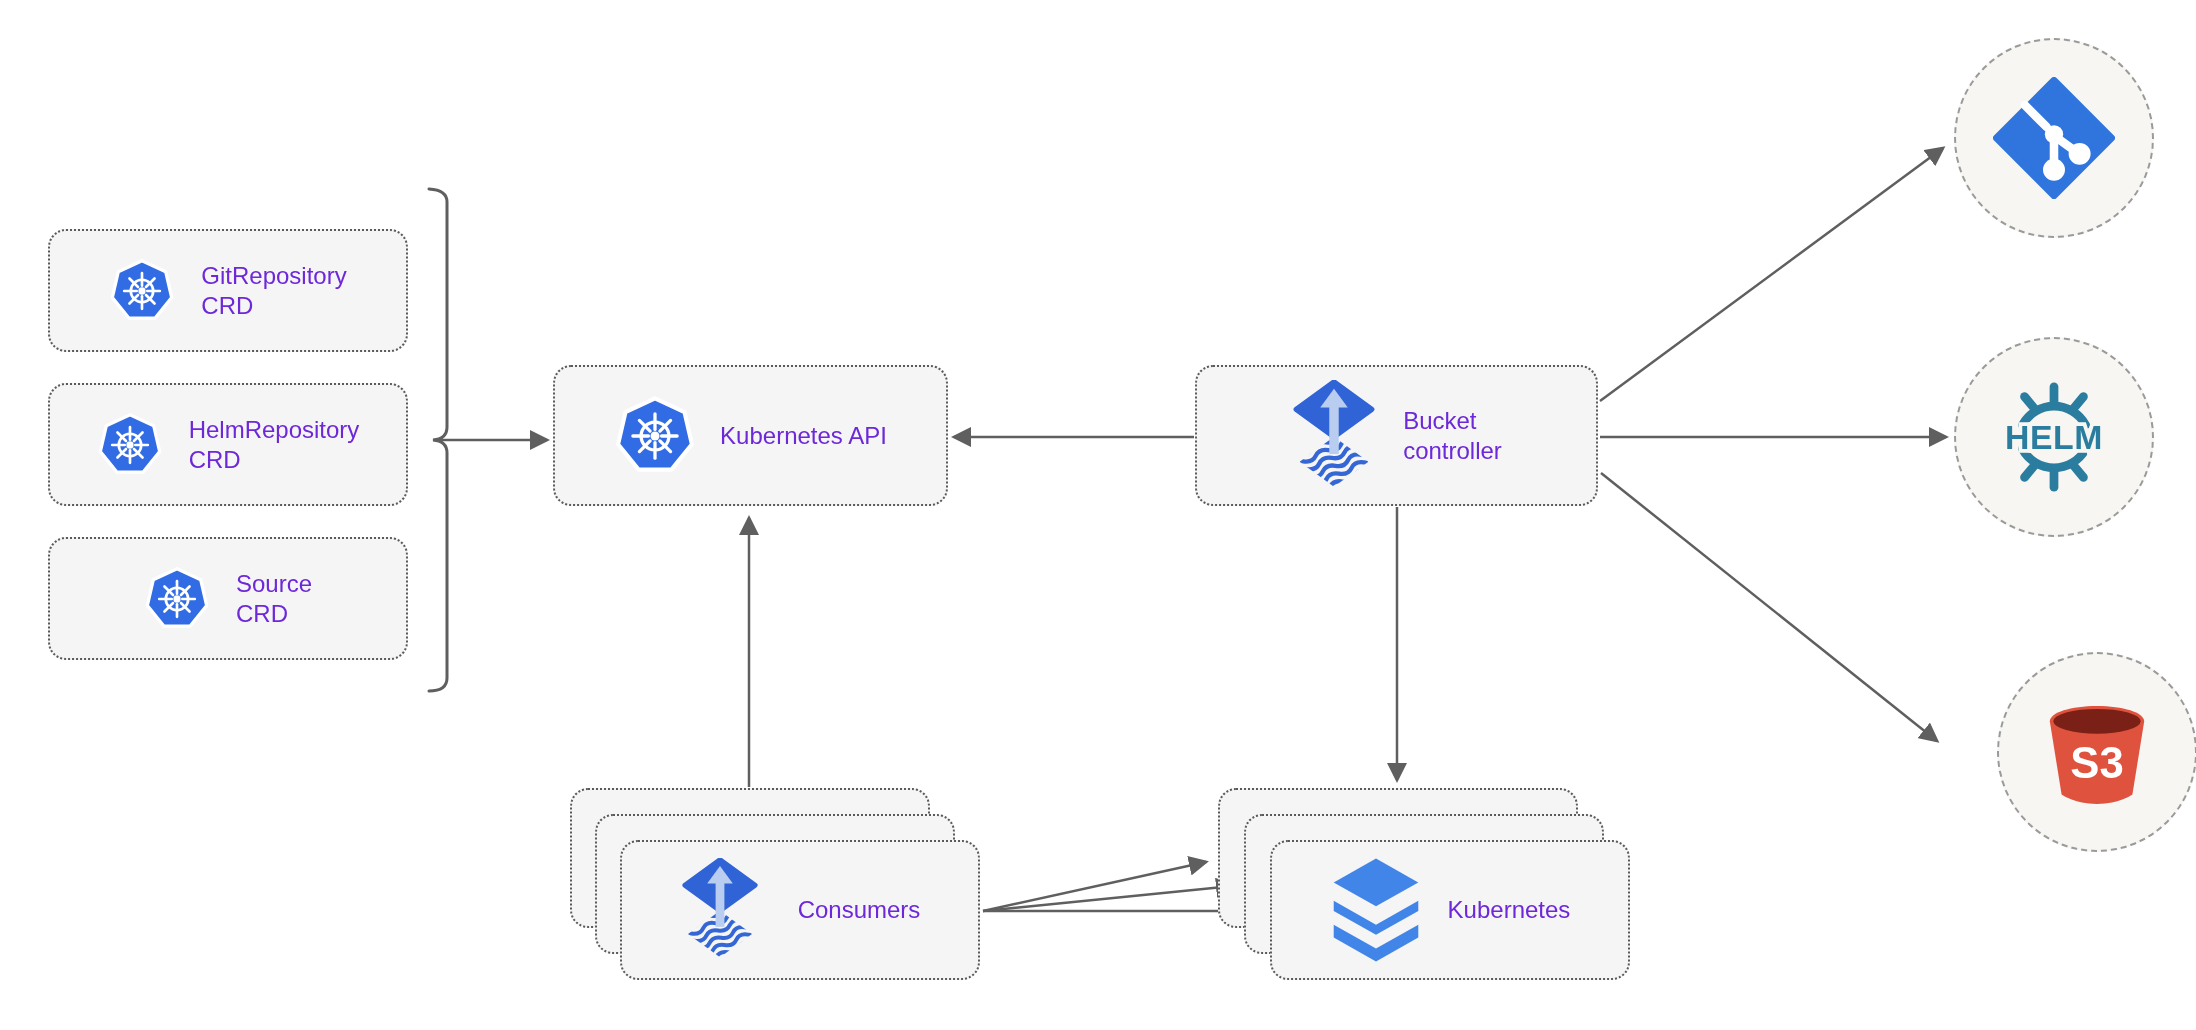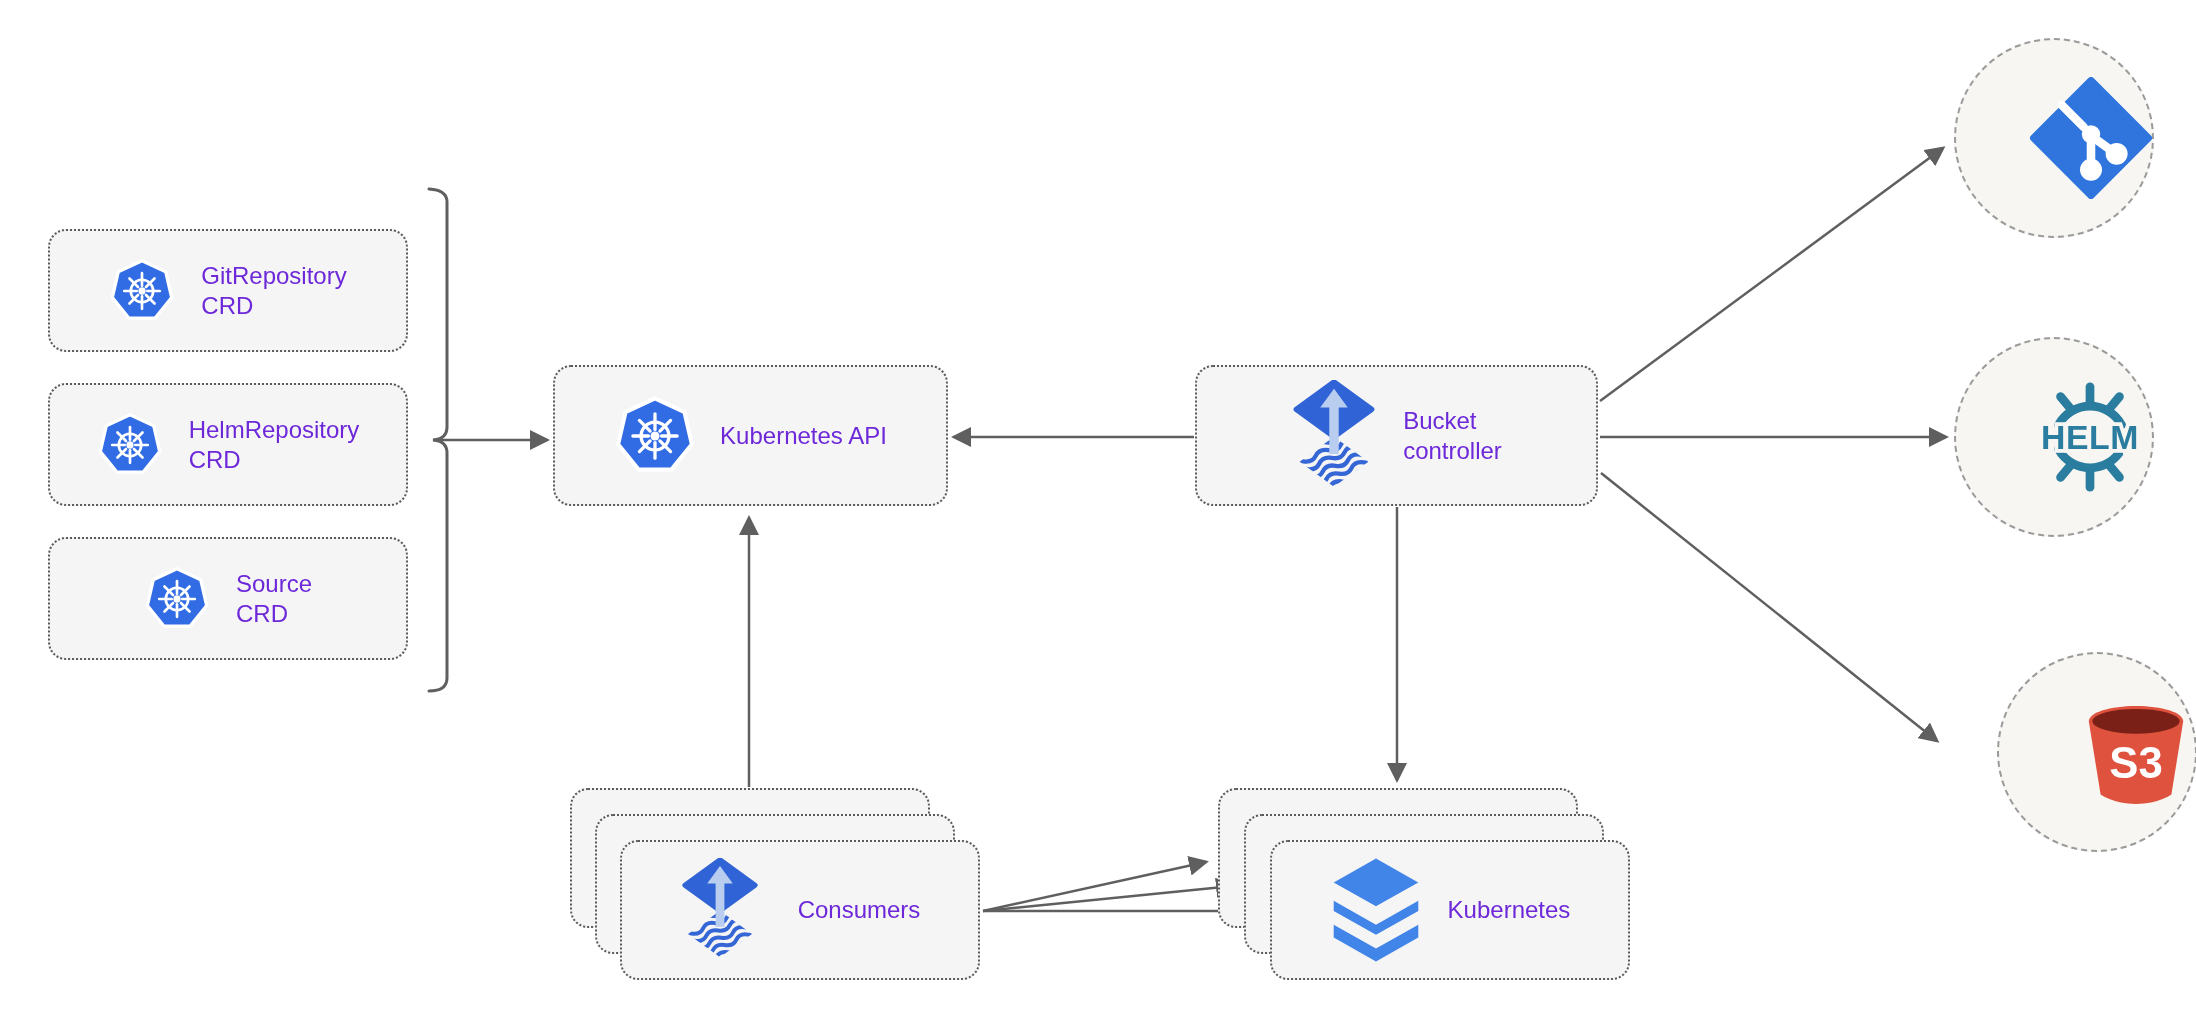--- a/index.html
+++ b/index.html
@@ -17,21 +17,21 @@
   .node .label{
     color:#6d28d9;font-size:24px;line-height:1.25;text-align:left;white-space:nowrap;
   }
   .stackbox{
     position:absolute;box-sizing:border-box;background:#f5f5f5;
     border:2.5px dotted #5a5a5a;border-radius:18px;z-index:1;
   }
   .endpoint{
     position:absolute;box-sizing:border-box;width:200px;height:200px;border-radius:50%;
     background:#f7f6f2;border:2.5px dashed #9a9a9a;z-index:2;
-    display:flex;align-items:center;justify-content:flex-end;
+    display:flex;align-items:center;justify-content:center;
   }
   svg{display:block;}
   .connectors{z-index:0;}
 </style>
 </head>
 <body>
 
 <svg class="layer connectors" width="2196" height="1030" viewBox="0 0 2196 1030">
   <defs>
     <marker id="ah" viewBox="0 0 10 10" refX="8.5" refY="5" markerWidth="8" markerHeight="8" orient="auto">

